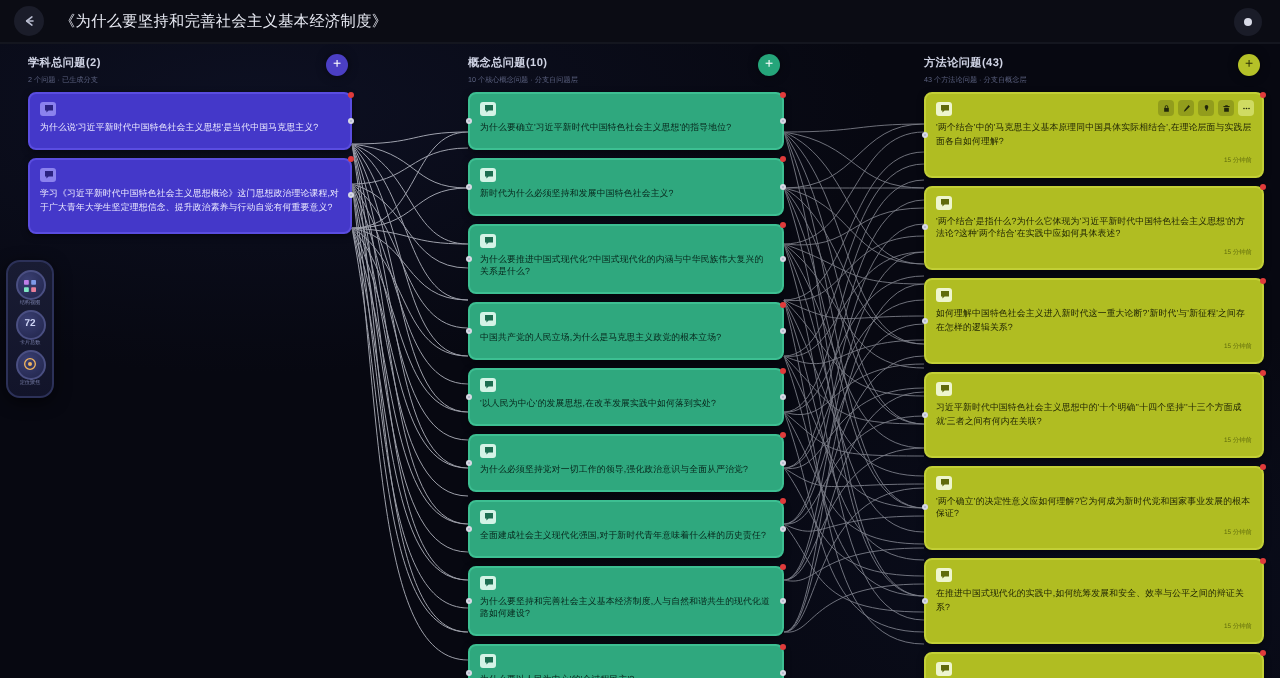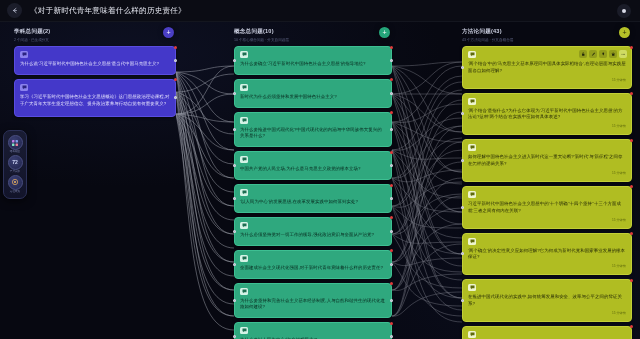--- a/index.html
+++ b/index.html
@@ -159,21 +159,21 @@
 
 <div id="app">
 
   <div class="topbar">
     <div class="back-btn">
       <svg viewBox="0 0 12 12" style="width:7px;height:7px;">
         <path d="M8.5 2.5 L4 6 L8.5 9.5" fill="none" stroke="#b9bdd0" stroke-width="1.4" stroke-linecap="round" stroke-linejoin="round"></path>
         <path d="M4 6 H9.5" fill="none" stroke="#b9bdd0" stroke-width="1.2" stroke-linecap="round"></path>
       </svg>
     </div>
-    <div class="doc-title">《对于新时代青年意味着什么样的历史责任》</div>
+    <div class="doc-title">《为什么要坚持和完善社会主义基本经济制度》</div>
     <div class="topbar-right">
       <div class="dot"></div>
     </div>
   </div>
 
   <div class="canvas">
 
     <svg class="edge-layer" viewBox="0 0 640 317" preserveAspectRatio="none">
       <g fill="none" stroke="#d7dae4" stroke-width=".5" opacity=".72">
         <path d="M176,50 C210,50 205,44 234,44"></path>

